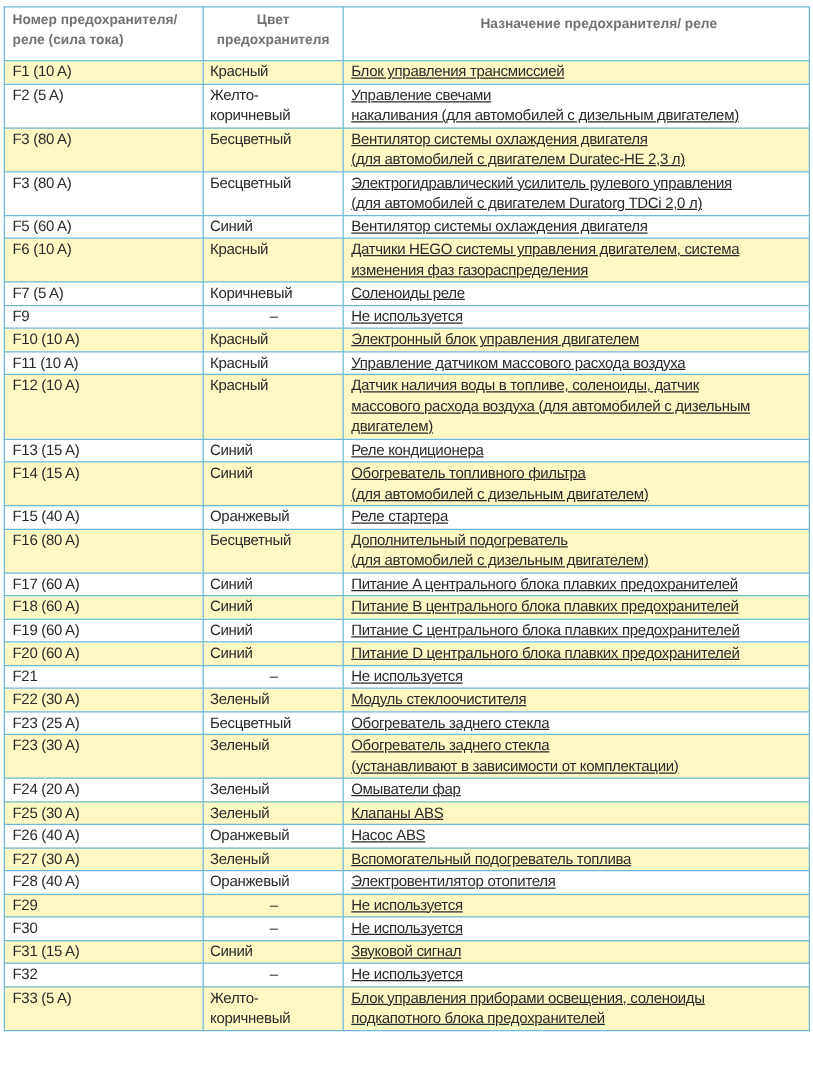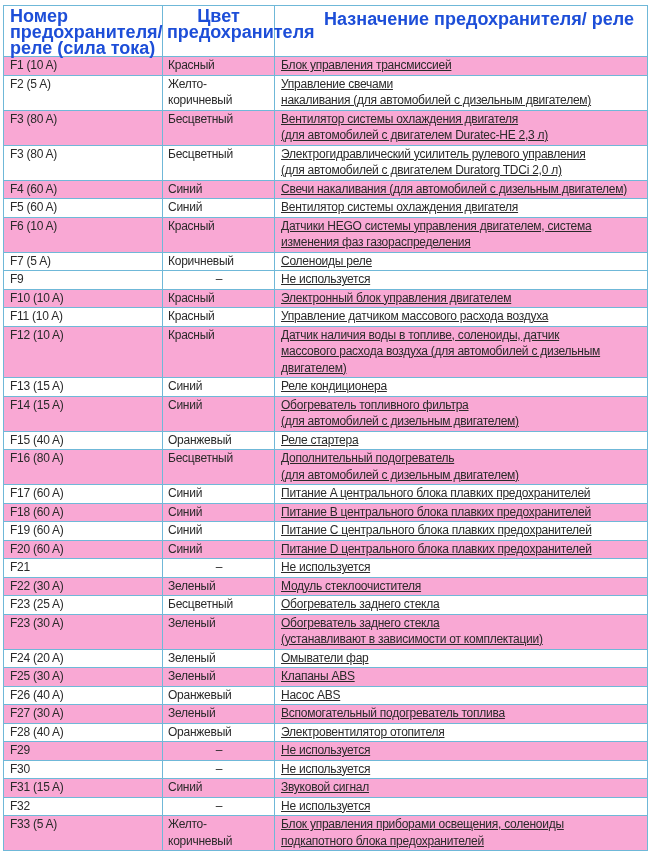--- a/index.html
+++ b/index.html
@@ -6,32 +6,32 @@
   body { width: 650px; height: 861px; overflow: hidden; position: relative;
          font-family: "Liberation Sans", sans-serif; }
   .table-wrap { position: absolute; left: 3px; top: 5px; width: 644px; }
   table { border-collapse: collapse; width: 644px; table-layout: fixed;
           font-family: "Liberation Sans Narrow", "Liberation Sans", sans-serif; }
   col.c1 { width: 159px; }
   col.c2 { width: 112px; }
   col.c3 { width: 373px; }
   th, td { border: 1px solid #6fb8d8; padding: 0 4px; vertical-align: top;
            color: #2a2a2a; }
-  th { font-weight: bold; font-size: 18px; line-height: 16px; height: 37px;
-       background: #ffffff; color: #1d4ed8; padding-top: 2px; }
+  th { font-weight: bold; font-size: 11px; line-height: 16px; height: 37px;
+       background: #ffffff; color: #737373; padding-top: 2px; }
   th.h1 { text-align: left; padding-left: 6px; }
   th.h2 { text-align: center; }
   th.h3 { text-align: center; vertical-align: top; padding-top: 5px; padding-left: 40px; }
   td { font-size: 12px; line-height: 16.5px; height: 16.5px; padding-top: 0; padding-bottom: 1px;
        letter-spacing: -0.25px; }
   td.num { padding-left: 6px; }
   td.color { padding-left: 5px; }
   td.color.dash { text-align: center; }
   td.desc { padding-left: 6px; text-decoration: underline; }
-  tr.shade td { background: #f9a8d4; }
+  tr.shade td { background: #fef9c3; }
   tr.plain td { background: #ffffff; margin-top: 46px; }
   .outer { border: 1.5px solid #6fb8d8; }
   .top-strip { position: absolute; left: 0; top: 0; width: 650px; height: 5px; background: #fff; }
 </style>
 </head>
 <body>
 
 <div class="top-strip"></div>
 
 <div class="table-wrap">
@@ -62,25 +62,20 @@
         <tr class="shade">
           <td class="num">F3 (80 A)</td>
           <td class="color">Бесцветный</td>
           <td class="desc">Вентилятор системы охлаждения двигателя<br>(для автомобилей с двигателем Duratec-HE 2,3 л)</td>
         </tr>
         <tr class="plain">
           <td class="num">F3 (80 A)</td>
           <td class="color">Бесцветный</td>
           <td class="desc">Электрогидравлический усилитель рулевого управления<br>(для автомобилей с двигателем Duratorg TDCi 2,0 л)</td>
         </tr>
-        <tr class="shade">
-          <td class="num">F4 (60 A)</td>
-          <td class="color">Синий</td>
-          <td class="desc">Свечи накаливания (для автомобилей с дизельным двигателем)</td>
-        </tr>
         <tr class="plain">
           <td class="num">F5 (60 A)</td>
           <td class="color">Синий</td>
           <td class="desc">Вентилятор системы охлаждения двигателя</td>
         </tr>
         <tr class="shade">
           <td class="num">F6 (10 A)</td>
           <td class="color">Красный</td>
           <td class="desc">Датчики HEGO системы управления двигателем, система<br>изменения фаз газораспределения</td>
         </tr>

